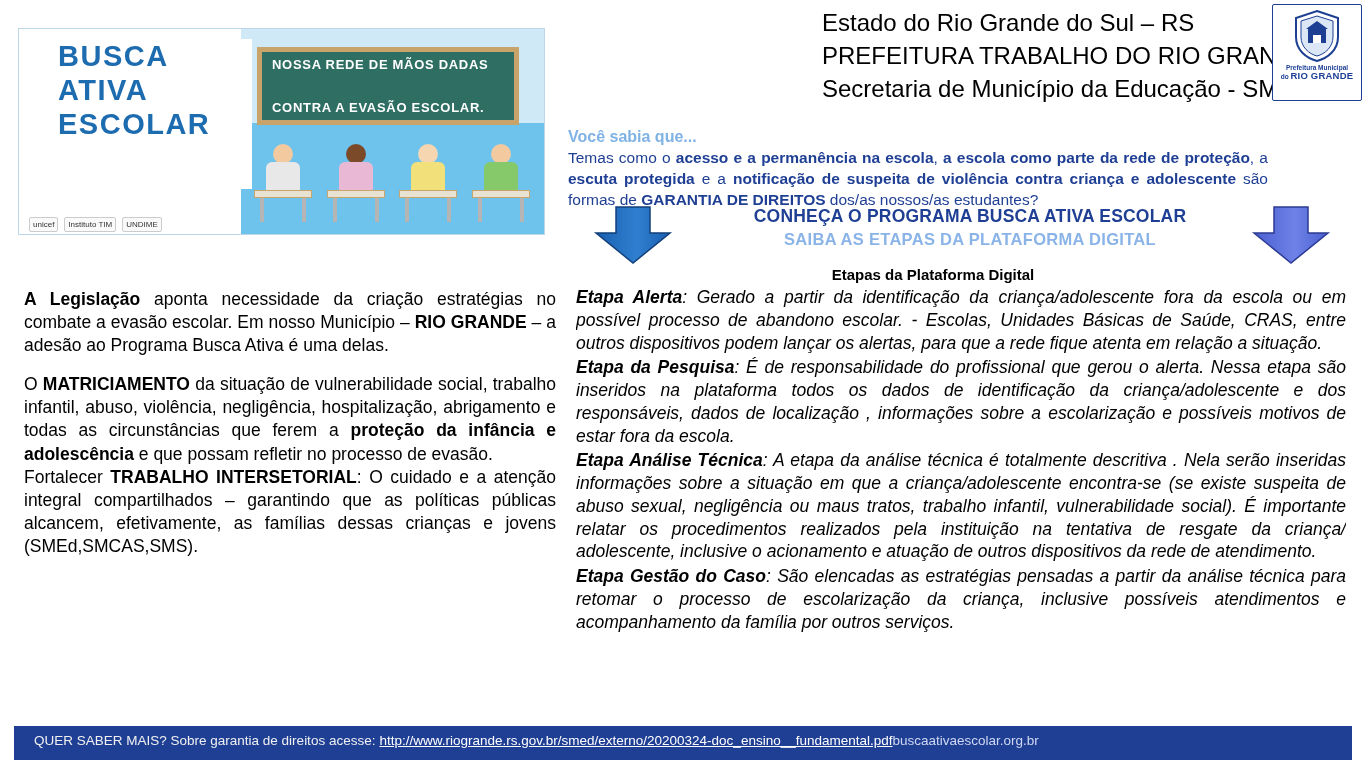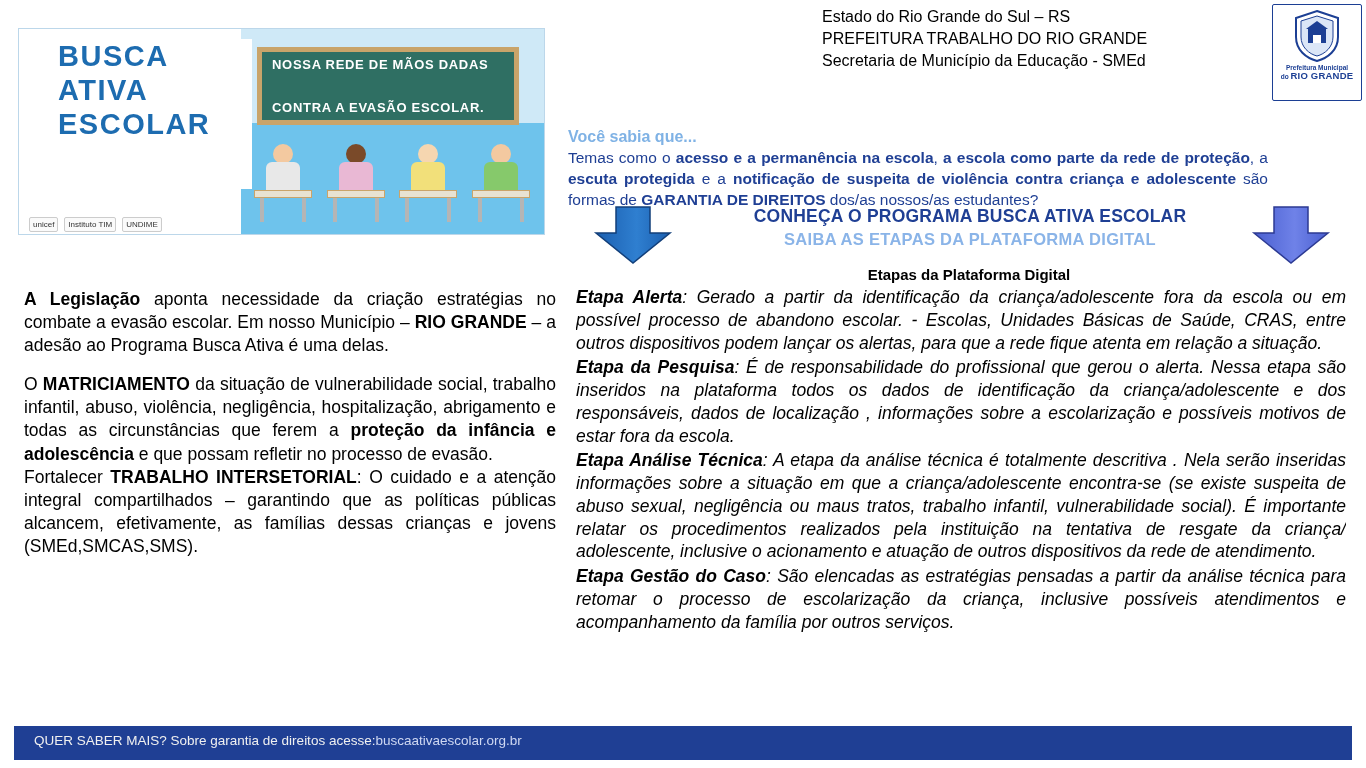--- a/index.html
+++ b/index.html
@@ -15,21 +15,21 @@
     position: relative;
   }
 
   
   .header-block {
     position: absolute;
     left: 822px;
     top: 6px;
     width: 440px;
     color: #000;
-    font-size: 16px;
+    font-size: 24px;
     line-height: 1.38;
   }
   .header-line { white-space: nowrap; }
 
   
   .crest {
     position: absolute;
     left: 1272px;
     top: 4px;
     width: 88px;
@@ -231,21 +231,21 @@
     line-height: 1.32;
     text-align: justify;
     color: #000;
   }
   .left-col p { margin: 0 0 16px 0; }
   .left-col p.tight { margin-bottom: 0; }
 
   
   .etapas-title {
     position: absolute;
-    left: 584px;
+    left: 548px;
     top: 266px;
     width: 770px;
     text-align: center;
     font-weight: bold;
     font-size: 15px;
     color: #000;
   }
   .etapas {
     position: absolute;
     left: 576px;
@@ -406,15 +406,16 @@
 <div class="etapas-title">Etapas da Plataforma Digital</div>
 <div class="etapas">
   <p><b>Etapa Alerta</b><span>: Gerado a partir da identificação da criança/adolescente fora da escola ou em possível processo de abandono escolar. - Escolas, Unidades Básicas de Saúde, CRAS, entre outros dispositivos podem lançar os alertas, para que a rede fique atenta em relação a situação.</span></p>
   <p><b>Etapa da Pesquisa</b><span>: É de responsabilidade do profissional que gerou o alerta. Nessa etapa são inseridos  na plataforma todos os dados de identificação da criança/adolescente e dos responsáveis, dados de localização , informações sobre a escolarização e possíveis motivos de estar fora da escola.</span></p>
   <p><b>Etapa Análise Técnica</b><span>: A etapa da análise técnica é totalmente descritiva . Nela serão inseridas informações  sobre a situação em que a criança/adolescente encontra-se (se existe suspeita de abuso sexual,  negligência ou maus tratos, trabalho infantil, vulnerabilidade social). É importante relatar os procedimentos realizados pela instituição na tentativa de resgate da criança/ adolescente, inclusive o acionamento e atuação de outros dispositivos da rede de atendimento.</span></p>
   <p><b>Etapa Gestão do Caso</b><span>: São elencadas as estratégias pensadas a partir da análise técnica para retomar o processo de escolarização da criança, inclusive possíveis atendimentos e acompanhamento da família por outros serviços.</span></p>
 </div>
 
 <div class="footer">
   <span class="lead">QUER SABER MAIS? Sobre garantia de direitos acesse:</span>
+  <a href="#">http://www.riogrande.rs.gov.br/smed/externo/20200324-doc_ensino__fundamental.pdf</a>
   <span class="tail">buscaativaescolar.org.br</span>
 </div>
 <div class="footer-strip-bottom"></div>
 
 </body></html>

